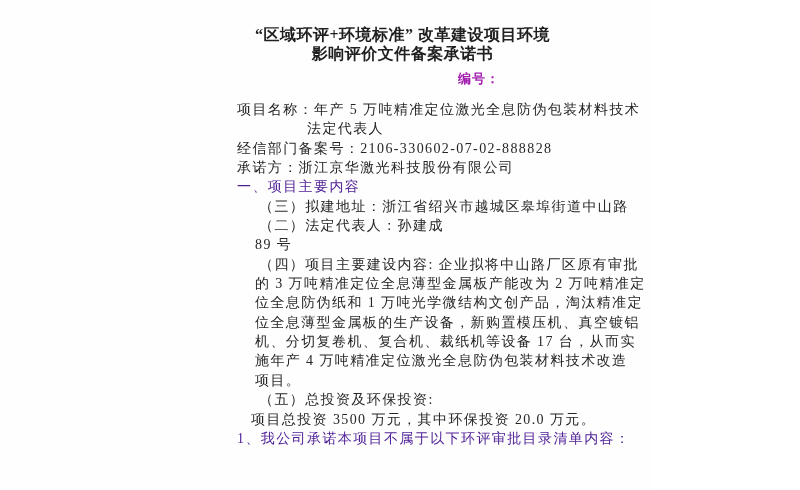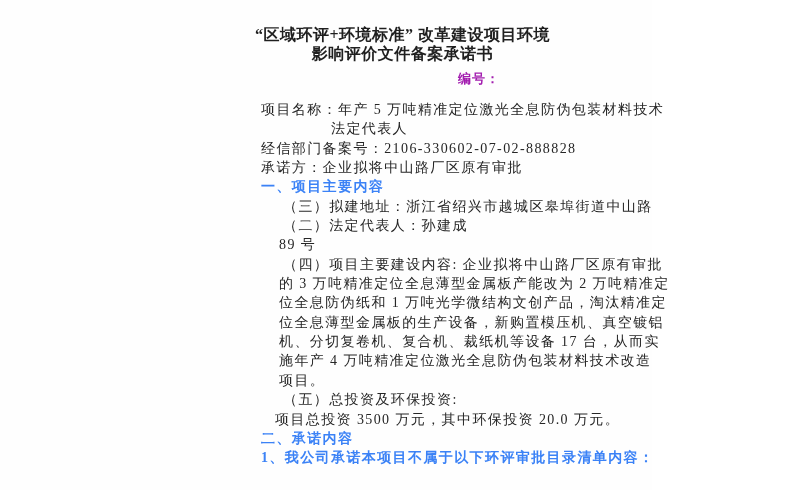--- a/index.html
+++ b/index.html
@@ -28,64 +28,63 @@
   .serial {
     position: absolute;
     left: 458px; top: 70px;
     font-size: 13px;
     font-weight: bold;
     letter-spacing: 1px;
     color: #a21caf;
   }
   .doc-body {
     position: absolute;
-    left: 259px; top: 100px; width: 420px;
+    left: 235px; top: 100px; width: 420px;
     font-size: 14px;
     line-height: 19.35px;
     letter-spacing: 1.4px;
     color: #262626;
   }
   .doc-body .line {
     height: 19.35px;
     white-space: nowrap;
   }
   .ind-0 { padding-left: 2px; }
   .ind-a { padding-left: 24px; }
   .ind-b { padding-left: 20px; }
   .ind-c { padding-left: 72px; }
   .ind-d { padding-left: 16px; }
-  .bold  { font-weight: bold; color: #3b82f6; }
+  .bold  { font-weight: normal; color: #4c1d95; }
 </style>
 </head>
 <body>
 
 <div class="page">
 
   <div class="doc-title">
     <div>“区域环评+环境标准” 改革建设项目环境</div>
     <div>影响评价文件备案承诺书</div>
   </div>
 
   <div class="serial">编号：</div>
 
   <div class="doc-body">
     <div class="line ind-0">项目名称：年产 5 万吨精准定位激光全息防伪包装材料技术</div>
     <div class="line ind-c">法定代表人</div>
     <div class="line ind-0">经信部门备案号：2106-330602-07-02-888828</div>
-    <div class="line ind-0">承诺方：企业拟将中山路厂区原有审批</div>
+    <div class="line ind-0">承诺方：浙江京华激光科技股份有限公司</div>
     <div class="line ind-0 bold">一、项目主要内容</div>
     <div class="line ind-a">（三）拟建地址：浙江省绍兴市越城区皋埠街道中山路</div>
     <div class="line ind-a">（二）法定代表人：孙建成</div>
     <div class="line ind-b">89 号</div>
     <div class="line ind-a">（四）项目主要建设内容: 企业拟将中山路厂区原有审批</div>
     <div class="line ind-b">的 3 万吨精准定位全息薄型金属板产能改为 2 万吨精准定</div>
     <div class="line ind-b">位全息防伪纸和 1 万吨光学微结构文创产品，淘汰精准定</div>
     <div class="line ind-b">位全息薄型金属板的生产设备，新购置模压机、真空镀铝</div>
     <div class="line ind-b">机、分切复卷机、复合机、裁纸机等设备 17 台，从而实</div>
     <div class="line ind-b">施年产 4 万吨精准定位激光全息防伪包装材料技术改造</div>
     <div class="line ind-b">项目。</div>
     <div class="line ind-a">（五）总投资及环保投资:</div>
     <div class="line ind-d">项目总投资 3500 万元，其中环保投资 20.0 万元。</div>
-    <div class="line ind-0 bold">二、承诺内容</div>
     <div class="line ind-0 bold">1、我公司承诺本项目不属于以下环评审批目录清单内容：</div>
   </div>
 
 </div>
 
 </body></html>

